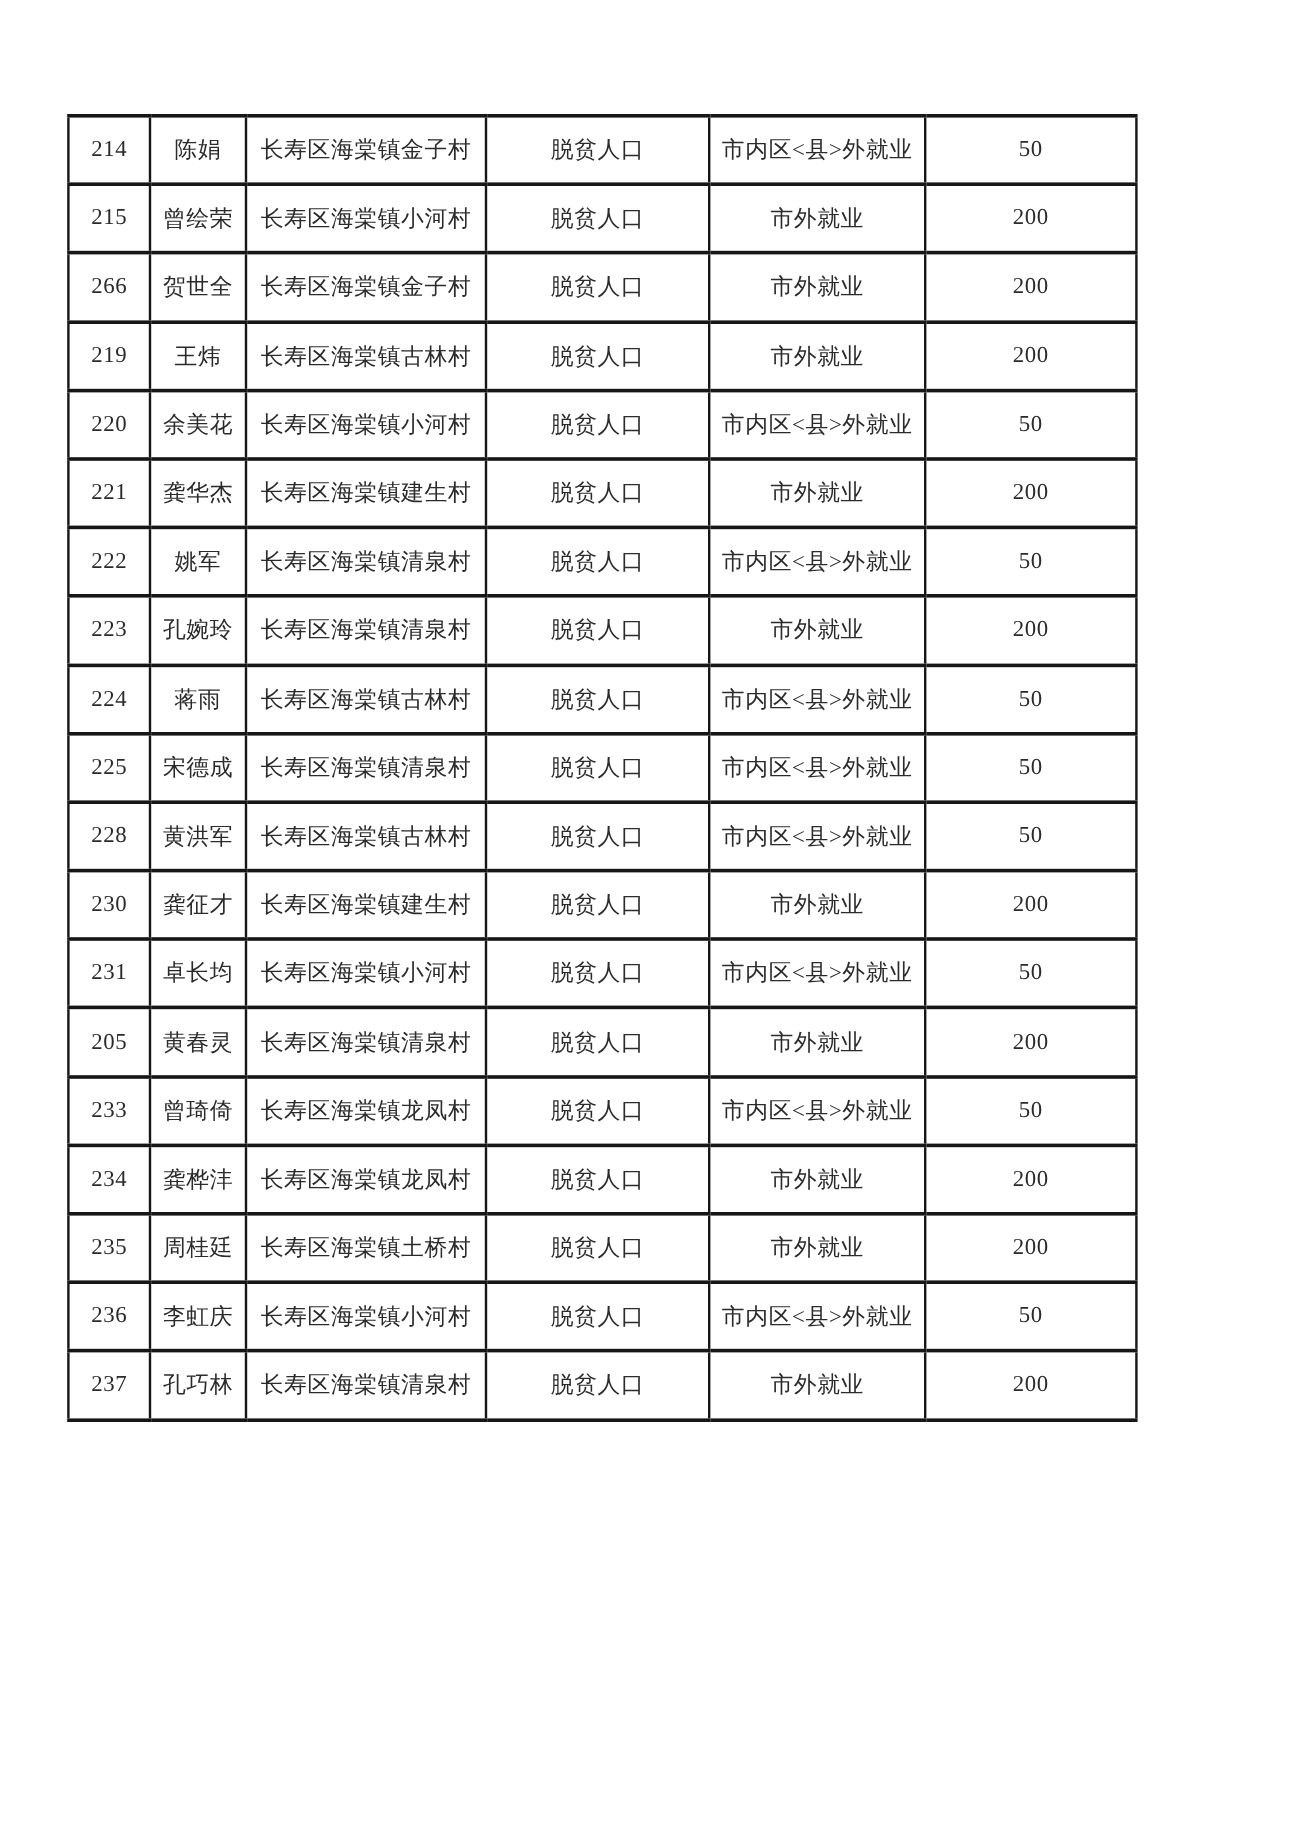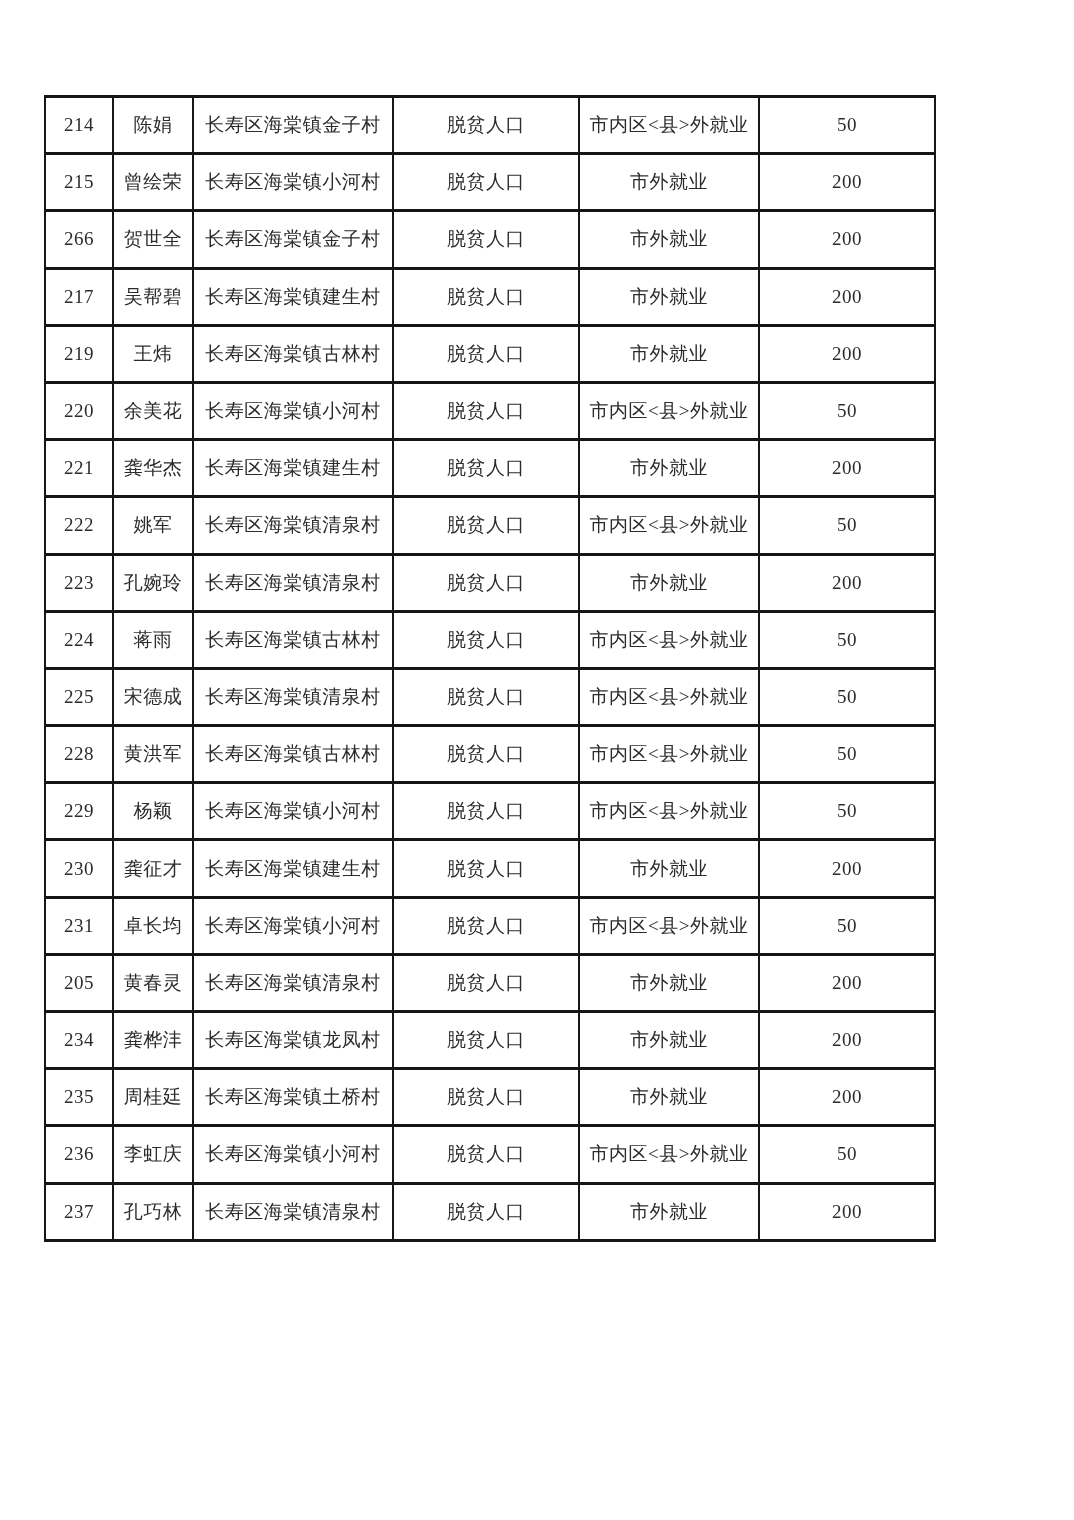--- a/index.html
+++ b/index.html
@@ -12,21 +12,21 @@
   }
   .page {
     position: relative;
     width: 1074px;
     height: 1520px;
     background: #ffffff;
     overflow: hidden;
   }
   .table-wrap {
     position: absolute;
-    left: 44px;
+    left: 56px;
     top: 95px;
   }
   table.grid {
     border-collapse: collapse;
     table-layout: fixed;
     width: 890px;
   }
   table.grid td {
     border: 2px solid #161616;
     border-top-width: 3px;
@@ -83,28 +83,20 @@
           </tr>
           <tr>
             <td>266</td>
             <td>贺世全</td>
             <td>长寿区海棠镇金子村</td>
             <td>脱贫人口</td>
             <td>市外就业</td>
             <td>200</td>
           </tr>
           <tr>
-            <td>217</td>
-            <td>吴帮碧</td>
-            <td>长寿区海棠镇建生村</td>
-            <td>脱贫人口</td>
-            <td>市外就业</td>
-            <td>200</td>
-          </tr>
-          <tr>
             <td>219</td>
             <td>王炜</td>
             <td>长寿区海棠镇古林村</td>
             <td>脱贫人口</td>
             <td>市外就业</td>
             <td>200</td>
           </tr>
           <tr>
             <td>220</td>
             <td>余美花</td>
@@ -155,28 +147,20 @@
           </tr>
           <tr>
             <td>228</td>
             <td>黄洪军</td>
             <td>长寿区海棠镇古林村</td>
             <td>脱贫人口</td>
             <td>市内区&lt;县&gt;外就业</td>
             <td>50</td>
           </tr>
           <tr>
-            <td>229</td>
-            <td>杨颖</td>
-            <td>长寿区海棠镇小河村</td>
-            <td>脱贫人口</td>
-            <td>市内区&lt;县&gt;外就业</td>
-            <td>50</td>
-          </tr>
-          <tr>
             <td>230</td>
             <td>龚征才</td>
             <td>长寿区海棠镇建生村</td>
             <td>脱贫人口</td>
             <td>市外就业</td>
             <td>200</td>
           </tr>
           <tr>
             <td>231</td>
             <td>卓长均</td>
@@ -185,20 +169,28 @@
             <td>市内区&lt;县&gt;外就业</td>
             <td>50</td>
           </tr>
           <tr>
             <td>205</td>
             <td>黄春灵</td>
             <td>长寿区海棠镇清泉村</td>
             <td>脱贫人口</td>
             <td>市外就业</td>
             <td>200</td>
+          </tr>
+          <tr>
+            <td>233</td>
+            <td>曾琦倚</td>
+            <td>长寿区海棠镇龙凤村</td>
+            <td>脱贫人口</td>
+            <td>市内区&lt;县&gt;外就业</td>
+            <td>50</td>
           </tr>
           <tr>
             <td>234</td>
             <td>龚桦沣</td>
             <td>长寿区海棠镇龙凤村</td>
             <td>脱贫人口</td>
             <td>市外就业</td>
             <td>200</td>
           </tr>
           <tr>

